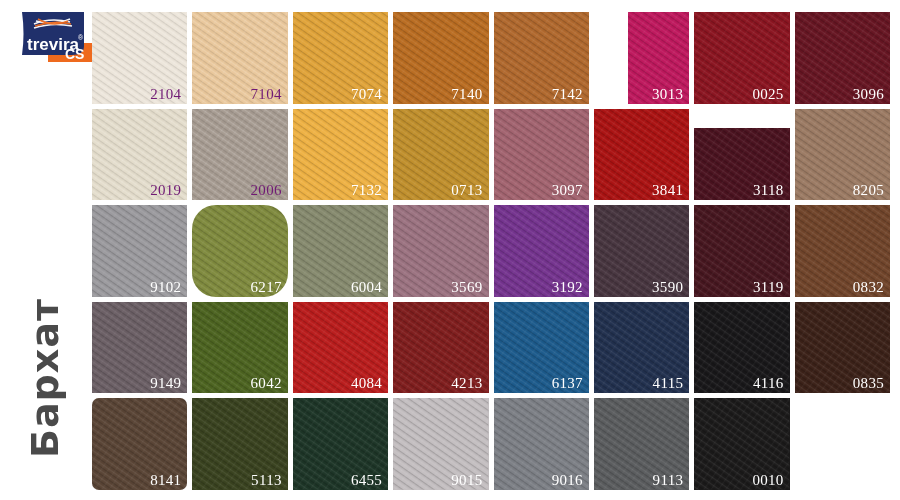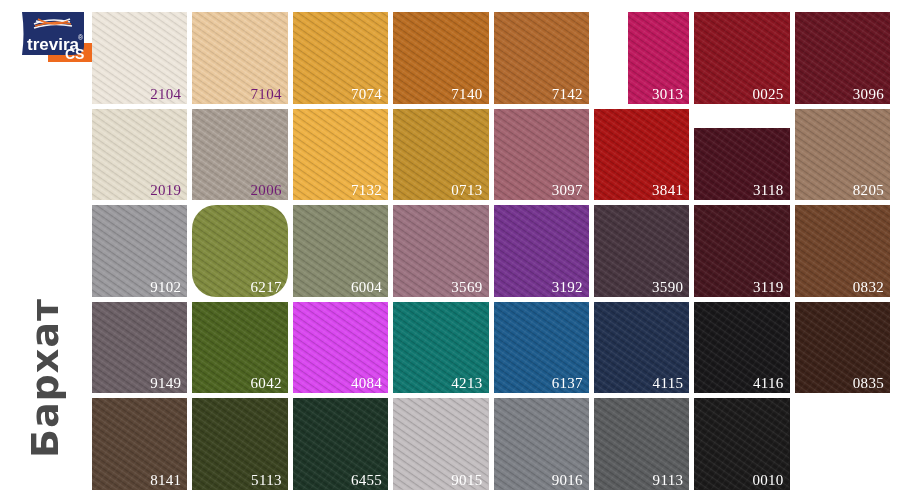--- a/index.html
+++ b/index.html
@@ -293,27 +293,27 @@
           <rect width="100%" height="100%" fill="url(#weave-dark)"></rect>
         </svg>
         <span class="swatch-code code-light">9149</span>
       </div>
       <div class="swatch" style="background: rgb(76, 99, 32);">
         <svg class="swatch-texture" preserveAspectRatio="none">
           <rect width="100%" height="100%" fill="url(#weave-dark)"></rect>
         </svg>
         <span class="swatch-code code-light">6042</span>
       </div>
-      <div class="swatch" style="background: #d946ef;">
+      <div class="swatch" style="background: #b91c1c;">
         <svg class="swatch-texture" preserveAspectRatio="none">
           <rect width="100%" height="100%" fill="url(#weave-dark)"></rect>
         </svg>
         <span class="swatch-code code-light">4084</span>
       </div>
-      <div class="swatch" style="background: #0f766e;">
+      <div class="swatch" style="background: #7f1d1d;">
         <svg class="swatch-texture" preserveAspectRatio="none">
           <rect width="100%" height="100%" fill="url(#weave-dark)"></rect>
         </svg>
         <span class="swatch-code code-light">4213</span>
       </div>
       <div class="swatch" style="background: rgb(28, 90, 139);">
         <svg class="swatch-texture" preserveAspectRatio="none">
           <rect width="100%" height="100%" fill="url(#weave-dark)"></rect>
         </svg>
         <span class="swatch-code code-light">6137</span>
@@ -329,21 +329,21 @@
           <rect width="100%" height="100%" fill="url(#weave-dark)"></rect>
         </svg>
         <span class="swatch-code code-light">4116</span>
       </div>
       <div class="swatch" style="background: rgb(59, 33, 24);">
         <svg class="swatch-texture" preserveAspectRatio="none">
           <rect width="100%" height="100%" fill="url(#weave-dark)"></rect>
         </svg>
         <span class="swatch-code code-light">0835</span>
       </div>
-      <div class="swatch" style="background: rgb(89, 68, 53);">
+      <div class="swatch" style="background: rgb(89, 68, 53); border-radius: 7px;">
         <svg class="swatch-texture" preserveAspectRatio="none">
           <rect width="100%" height="100%" fill="url(#weave-dark)"></rect>
         </svg>
         <span class="swatch-code code-light">8141</span>
       </div>
       <div class="swatch" style="background: rgb(57, 66, 31);">
         <svg class="swatch-texture" preserveAspectRatio="none">
           <rect width="100%" height="100%" fill="url(#weave-dark)"></rect>
         </svg>
         <span class="swatch-code code-light">5113</span>

